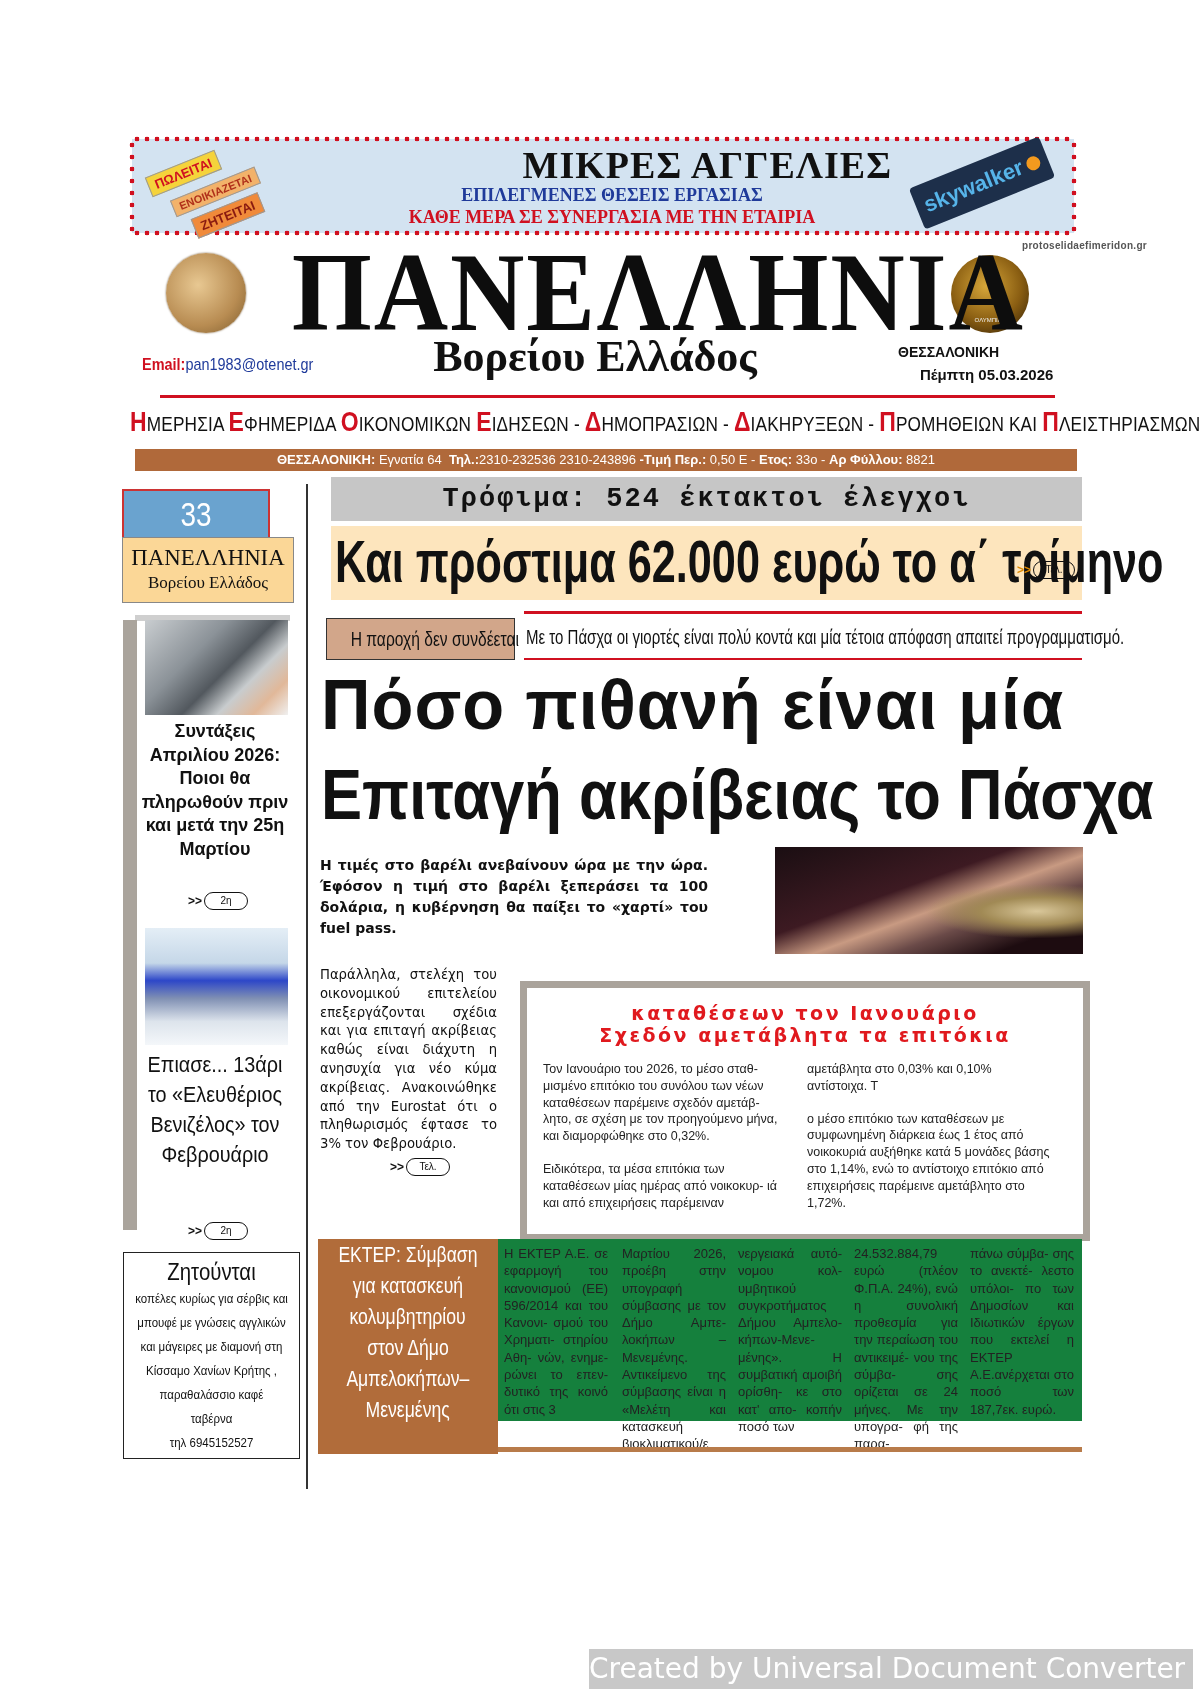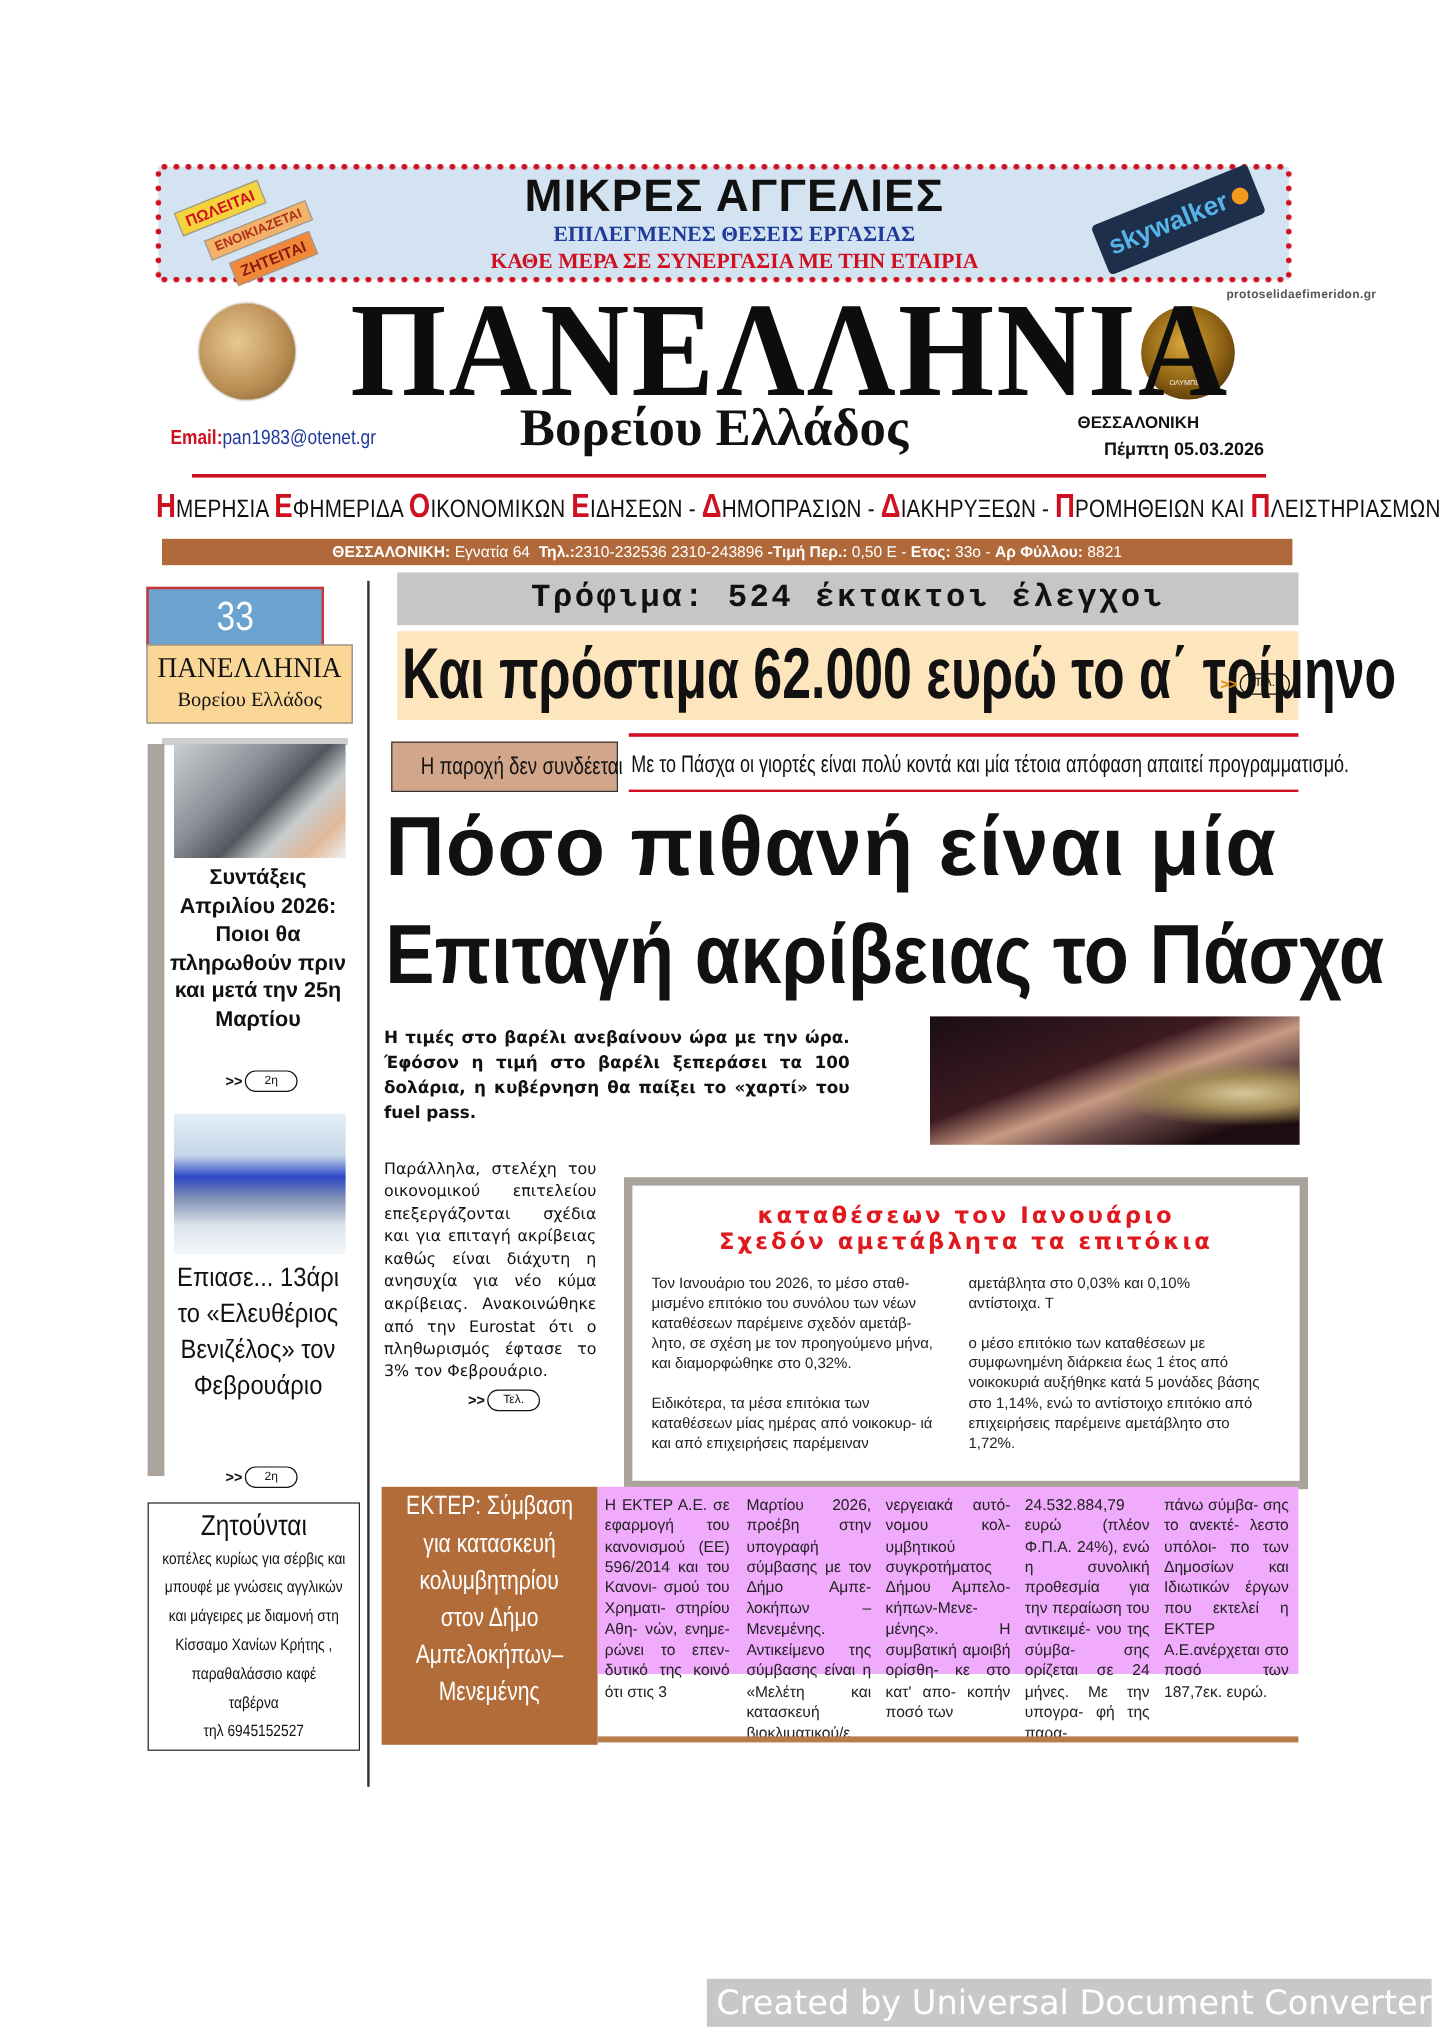--- a/index.html
+++ b/index.html
@@ -7,21 +7,21 @@
   .abs { position:absolute; }
 
   
   .banner { left:132px; top:139px; width:942px; height:94px; background:#d3e3f1; border:0; }
   .banner .dots-top, .banner .dots-bot { position:absolute; left:0; right:0; height:6px;
     background-image: radial-gradient(circle, #d01020 2.2px, transparent 2.6px); background-size:10px 6px; }
   .banner .dots-top { top:-3px; } .banner .dots-bot { bottom:-3px; }
   .banner .dots-l, .banner .dots-r { position:absolute; top:0; bottom:0; width:6px;
     background-image: radial-gradient(circle, #d01020 2.2px, transparent 2.6px); background-size:6px 12px; }
   .banner .dots-l { left:-3px; } .banner .dots-r { right:-3px; }
-  .banner-title { position:absolute; left:200px; top:4px; width:560px; text-align:center; font-family:Liberation Sans, sans-serif; font-weight:bold; font-size:38px; letter-spacing:1px; color:#111; }
+  .banner-title { position:absolute; left:200px; top:4px; width:560px; text-align:right; font-family:Liberation Serif, serif; font-weight:bold; font-size:38px; letter-spacing:1px; color:#111; }
   .banner-sub1 { position:absolute; left:200px; top:46px; width:560px; text-align:center; font-family:"Liberation Serif", serif; font-weight:bold; font-size:18px; color:#1f3a9a; }
   .banner-sub2 { position:absolute; left:200px; top:68px; width:560px; text-align:center; font-family:"Liberation Serif", serif; font-weight:bold; font-size:18px; color:#d01020; }
   .stickers { position:absolute; left:14px; top:10px; width:150px; height:80px; }
   .sticker { position:absolute; font-family:"Liberation Sans", sans-serif; font-weight:bold; font-size:13px; padding:2px 6px; transform:rotate(-22deg); border:1px solid #999; }
   .skyline { position:absolute; right:22px; top:22px; width:140px; height:44px; background:#1d2f4a; color:#56b4e9; transform:rotate(-22deg); font-weight:bold; font-size:22px; text-align:center; line-height:44px; border-radius:4px; }
   .skyline .dot { display:inline-block; width:14px; height:14px; border-radius:50%; background:#f39a1e; vertical-align:middle; margin-left:4px; }
 
   .watermark-site { left:1022px; top:240px; font-size:10px; font-weight:bold; color:#555; letter-spacing:0.3px; }
 
   
@@ -88,26 +88,26 @@
   .body-para { left:320px; top:966px; width:177px; font-family:"DejaVu Sans", sans-serif; font-size:13.2px; line-height:18.8px; text-align:justify; }
 
   .rate-box { left:520px; top:981px; width:556px; height:246px; border:7px solid #aaa39b; background:#fff; }
   .rate-title { position:absolute; left:0; right:0; top:14px; text-align:center; font-family:"DejaVu Sans", sans-serif; font-weight:bold; color:#e0191e; font-size:19px; line-height:22px; letter-spacing:2.5px; }
   .rate-col { position:absolute; top:73px; width:245px; font-size:12.5px; line-height:16.8px; color:#222; }
   .rate-col p { margin:0 0 16px 0; }
   .rate-c1 { left:16px; } .rate-c2 { left:280px; }
 
   .ekter-box { left:318px; top:1239px; width:180px; height:215px; background:#b16c3a; color:#fff; text-align:center; font-size:22px; line-height:31px; box-sizing:border-box; }
   .ekter-box span { display:inline-block; transform:scaleX(0.8); white-space:nowrap; }
-  .ekter-body { left:498px; top:1239px; width:584px; height:156px; background:#f0abfc; }
+  .ekter-body { left:498px; top:1239px; width:584px; height:182px; background:#15803d; }
   .ekter-rule { left:498px; top:1447px; width:584px; height:5px; background:#b87b4a; }
   .ek-col { position:absolute; top:6px; width:104px; font-size:13px; line-height:17.3px; color:#222; text-align:justify; }
   .ek-c1 { left:6px; } .ek-c2 { left:124px; } .ek-c3 { left:240px; } .ek-c4 { left:356px; } .ek-c5 { left:472px; }
 
-  .converter { left:589px; top:1649px; width:604px; height:40px; background:#c8c8c8; color:#fff; font-family:"DejaVu Sans", sans-serif; font-size:28px; line-height:40px; text-align:right; white-space:nowrap; }
+  .converter { left:589px; top:1649px; width:604px; height:40px; background:#c8c8c8; color:#fff; font-family:"DejaVu Sans", sans-serif; font-size:28px; line-height:40px; text-align:left; white-space:nowrap; }
 </style>
 </head>
 <body>
 
 <div class="abs banner">
   <div class="dots-top"></div>
   <div class="dots-bot"></div>
   <div class="dots-l"></div>
   <div class="dots-r"></div>
   <div class="stickers">

